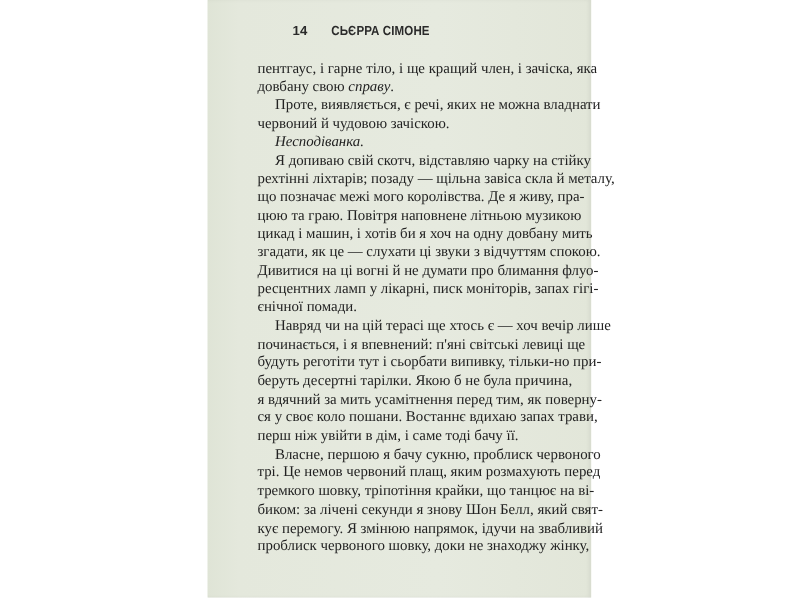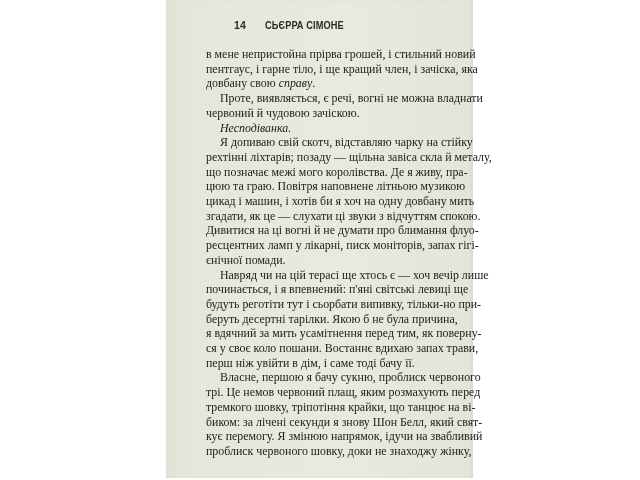--- a/index.html
+++ b/index.html
@@ -34,27 +34,26 @@
 
 <div class="page">
   <div class="running-head">
     <span class="folio">14</span>
     <span class="author">СЬЄРРА СІМОНЕ</span>
   </div>
 
   <div class="body-text">
 
     <p>
-      <span class="line">в мене непристойна прірва грошей, і стильний новий</span>
       <span class="line">пентгаус, і гарне тіло, і ще кращий член, і зачіска, яка</span>
       <span class="line last"><span>довбану свою </span><em>справу</em><span>.</span></span>
     </p>
 
     <p>
-      <span class="line" style="padding-left:14px">Проте, виявляється, є речі, вогні не можна владнати</span>
+      <span class="line" style="padding-left:14px">Проте, виявляється, є речі, яких не можна владнати</span>
       <span class="line last">червоний й чудовою зачіскою.</span>
     </p>
 
     <p>
       <em class="line last" style="padding-left:14px">Несподіванка.</em>
     </p>
 
     <p>
       <span class="line" style="padding-left:14px">Я допиваю свій скотч, відставляю чарку на стійку</span>
       <span class="line">рехтінні ліхтарів; позаду — щільна завіса скла й металу,</span>

